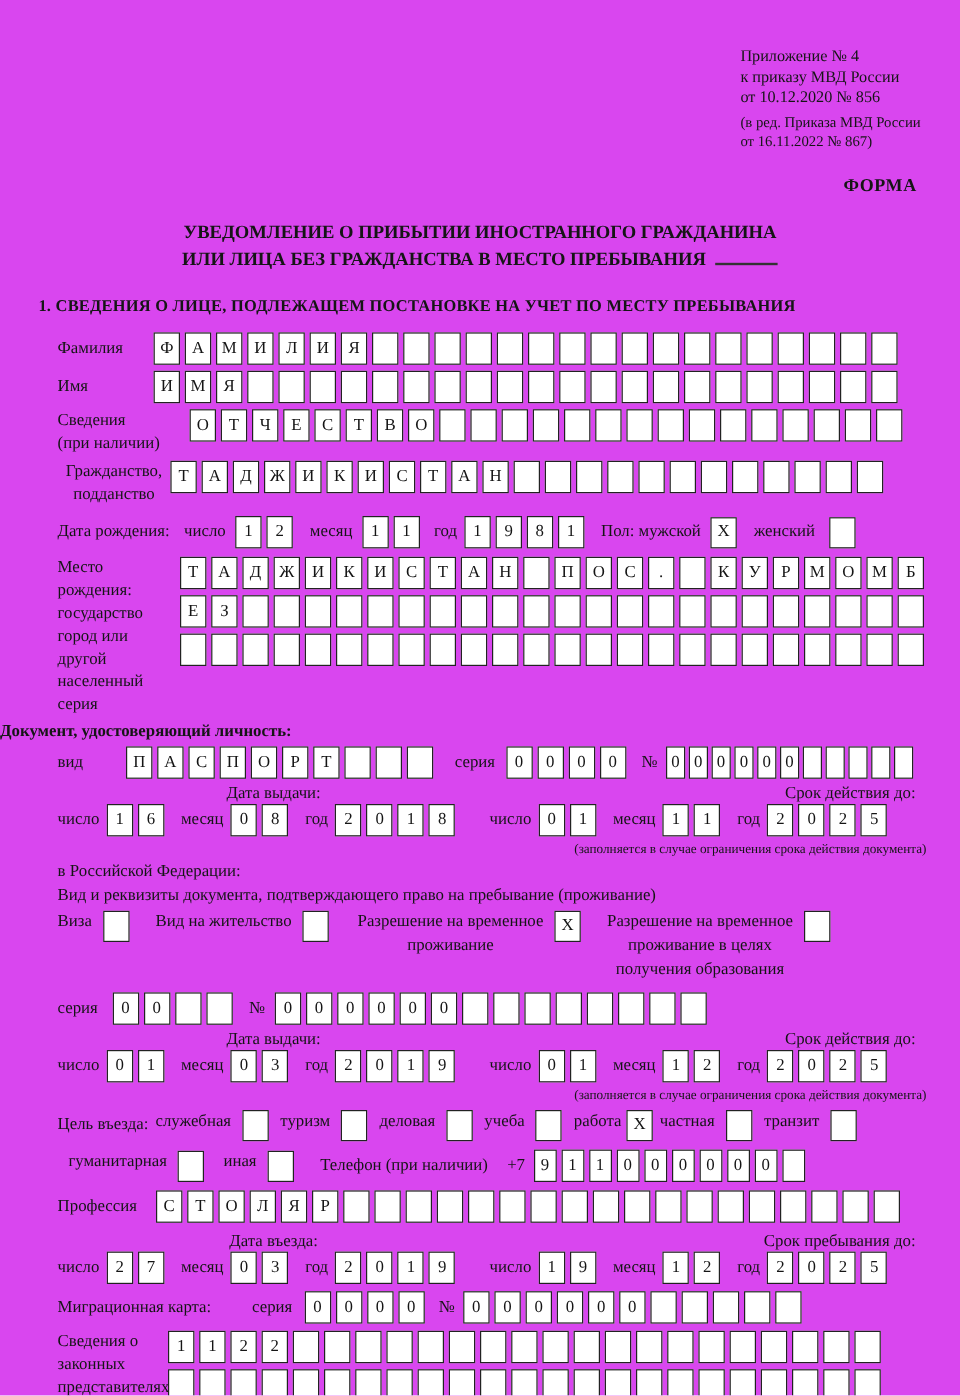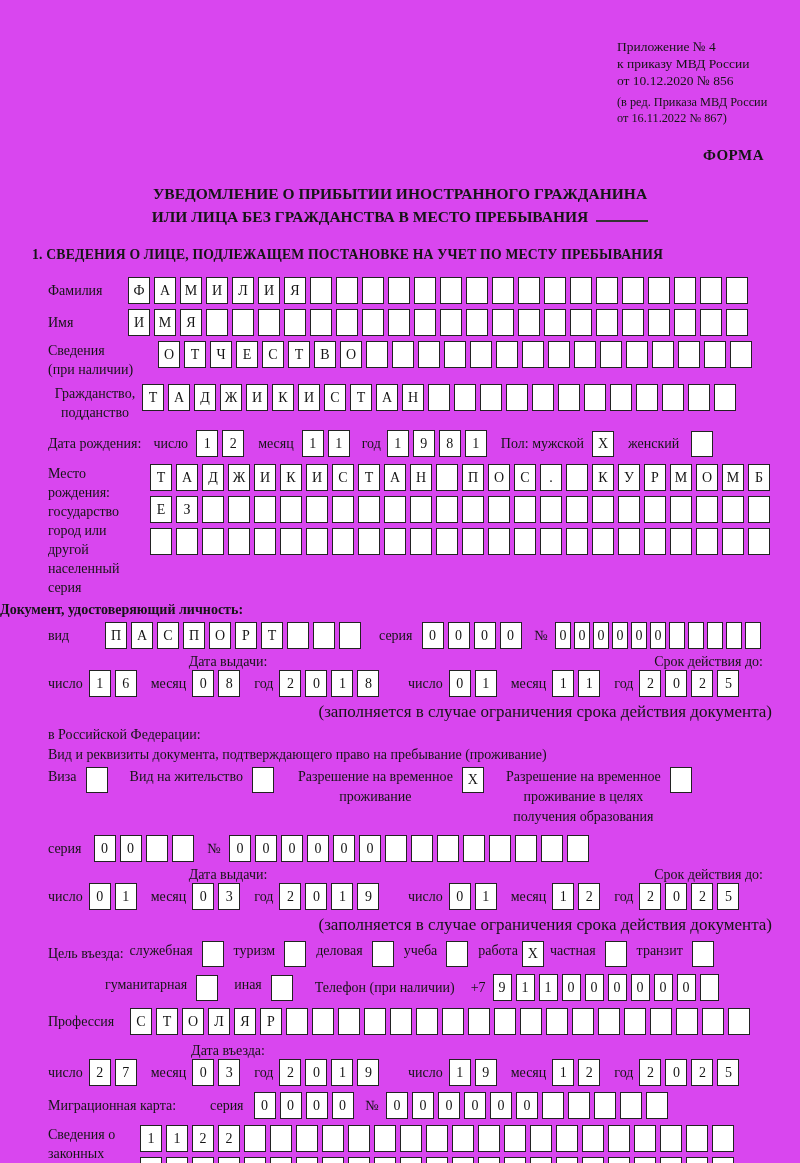--- a/index.html
+++ b/index.html
@@ -38,21 +38,21 @@
 
   .inl{font-size:14px;white-space:nowrap;}
 
   .dhead{display:flex;margin-left:48px;font-size:14px;}
   .dhead .dtl{width:360px;text-align:center;}
   .dhead .dtr{width:355px;text-align:right;}
   .dategrp{display:flex;align-items:center;}
   .dategrp .dlbl{font-size:14px;margin-right:6px;white-space:nowrap;}
   .dategrp .cells{margin-right:10px;}
   .grp-l{width:360px;}
-  .note{font-size:17px;}
+  .note{font-size:11px;}
   .note.r{text-align:right;margin:0 28px 5px 0;}
   .center-bold{font-weight:bold;font-size:14px;margin:2px 0 4px 0;}
   .plain{font-size:14px;margin:0 0 4px 48px;}
 
   .opt{display:flex;align-items:flex-start;margin-right:14px;}
   .opt .olbl{font-size:14px;margin-right:9px;line-height:20px;}
   .opt .olbl.ctr{text-align:center;}
 </style>
 </head>
 <body>
@@ -529,21 +529,21 @@
       <span class="opt" style="margin-right:10px">
           <span class="olbl">частная</span>
           <span class="cb"></span>
         </span>
       <span class="opt" style="margin-right:0">
           <span class="olbl">транзит</span>
           <span class="cb"></span>
         </span>
     </div>
 
-    <div class="row" style="margin-left:105px;margin-top:7px">
+    <div class="row" style="margin-left:57px;margin-top:7px">
       <span class="opt" style="margin-right:16px">
           <span class="olbl">гуманитарная</span>
           <span class="cb"></span>
         </span>
       <span class="opt" style="margin-right:22px">
           <span class="olbl">иная</span>
           <span class="cb"></span>
         </span>
       <span class="inl" style="margin-right:16px">Телефон (при наличии)</span>
       <span class="inl" style="margin-right:7px">+7</span>
@@ -586,20 +586,21 @@
           <span class="cell"></span>
           <span class="cell"></span>
           <span class="cell"></span>
           <span class="cell"></span>
           <span class="cell"></span>
         </span>
     </div>
 
     <div class="dhead" style="margin-top:8px">
       <span class="dtl">Дата въезда:</span>
+      <span class="dtr">Срок пребывания до:</span>
     </div>
     <div class="row">
       <span class="dategrp grp-l">
         <span class="dlbl">число</span>
         <span class="cells">
             <span class="cell">2</span>
             <span class="cell">7</span>
           </span>
         <span class="dlbl">месяц</span>
         <span class="cells">

